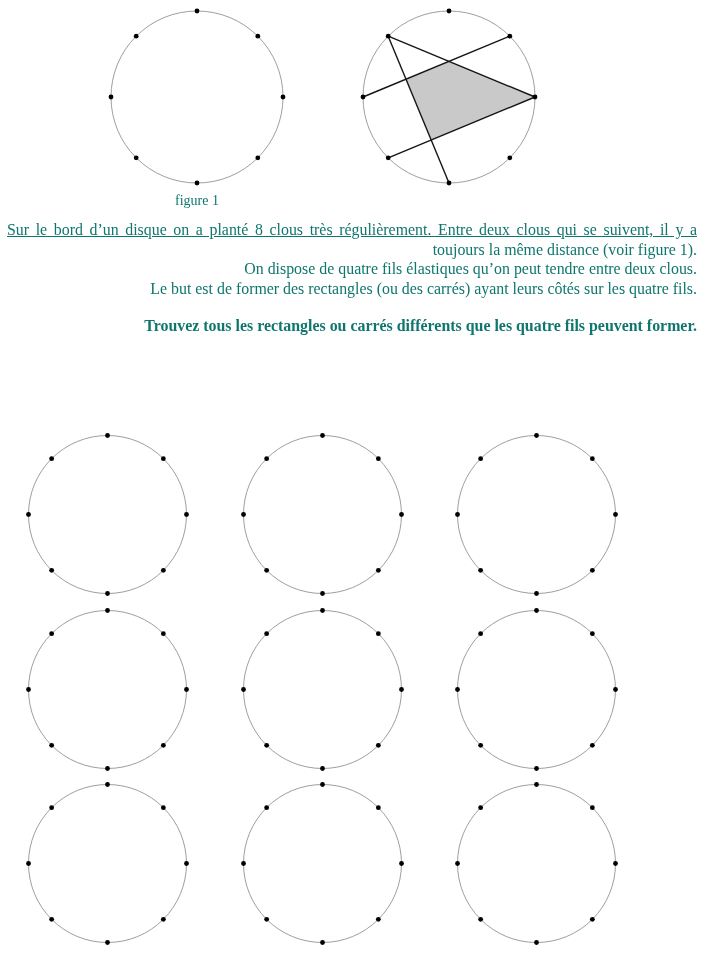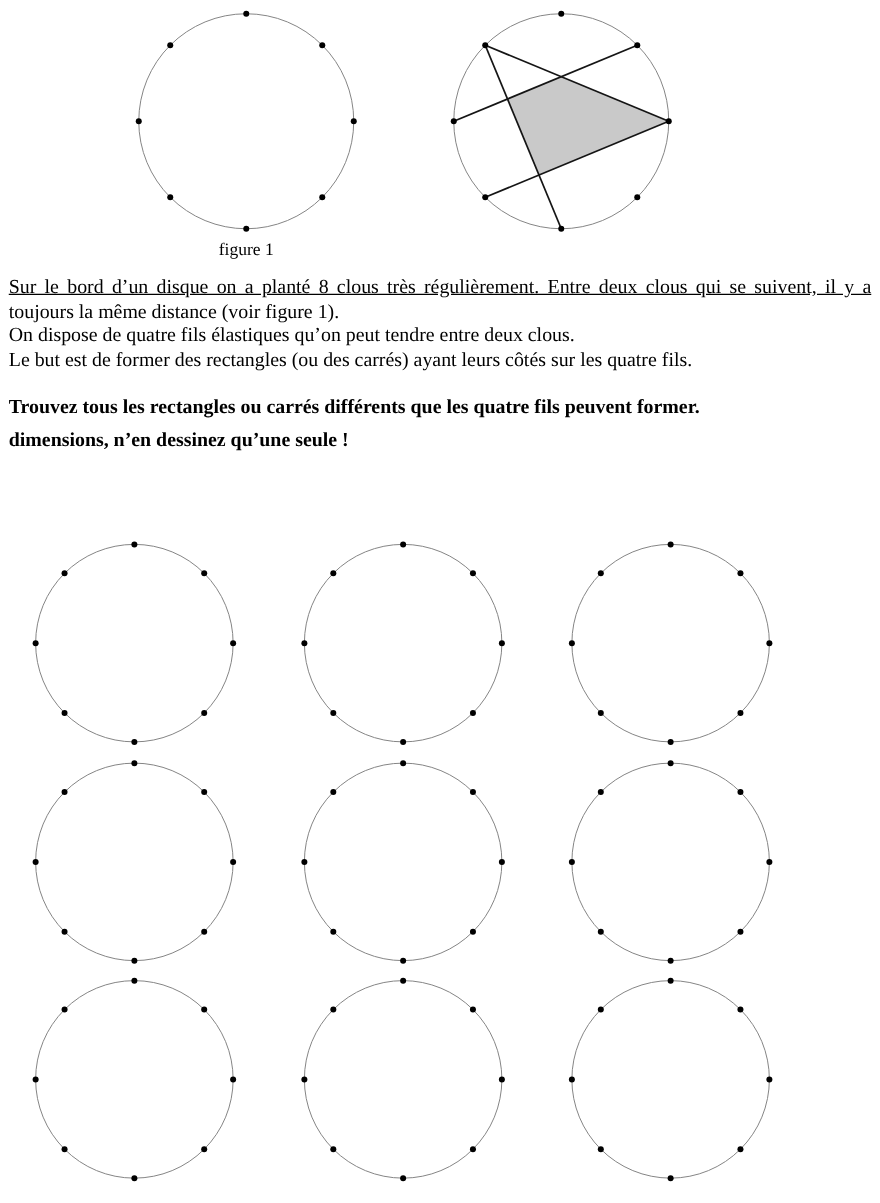--- a/index.html
+++ b/index.html
@@ -1,21 +1,21 @@
 <!DOCTYPE html>
 <html><head>
 <meta charset="utf-8">
 <style>
   html, body { margin: 0; padding: 0; background: #ffffff; }
   .page {
     position: relative;
     width: 704px;
     height: 962px;
     background: #ffffff;
-    color: #000000;
+    color: #0f766e;
     font-family: "Liberation Serif", serif;
     overflow: hidden;
   }
   .figbox { position: absolute; width: 184px; }
   #figbox-1 { left: 105px; top: 5px; }
   #figbox-2 { left: 357px; top: 5px; }
   .figmount { width: 184px; height: 184px; }
   .figcap {
     margin-top: 4px;
     text-align: center;
@@ -25,21 +25,21 @@
   .textblock {
     position: absolute;
     left: 7px;
     top: 220px;
     width: 690px;
     font-size: 15.9px;
     line-height: 19.6px;
   }
   .para { margin: 0; }
   .para.b { font-weight: bold; }
-  .ln { text-align: left; }
+  .ln { text-align: right; }
   .ln.j { text-align: justify; text-align-last: justify; text-decoration: underline; }
   .answer-grid {
     position: absolute;
     left: 24px;
     top: 431px;
     display: grid;
     grid-template-columns: repeat(3, 167px);
     column-gap: 47.5px;
     row-gap: 7.5px;
   }
@@ -99,21 +99,20 @@
       <div class="para">
         <div class="ln">On dispose de quatre fils élastiques qu’on peut tendre entre deux clous.</div>
       </div>
       <div class="para">
         <div class="ln">Le but est de former des rectangles (ou des carrés) ayant leurs côtés sur les quatre fils.</div>
       </div>
       <div class="para b" style="margin-top: 18px;">
         <div class="ln">Trouvez tous les rectangles ou carrés différents que les quatre fils peuvent former.</div>
       </div>
       <div class="para b" style="margin-top: 7px;">
-        <div class="ln">dimensions, n’en dessinez qu’une seule !</div>
       </div>
     </div>
 
   <div class="answer-grid">
       <svg width="167" height="167" viewBox="-83.5 -83.5 167 167">
         <circle r="79" class="ring"></circle>
         <circle cx="4.8373548566320455e-15" cy="-79" r="2.4" class="nail"></circle>
         <circle cx="55.86143571373726" cy="-55.86143571373725" r="2.4" class="nail"></circle>
         <circle cx="79" cy="0" r="2.4" class="nail"></circle>
         <circle cx="55.86143571373726" cy="55.86143571373725" r="2.4" class="nail"></circle>

